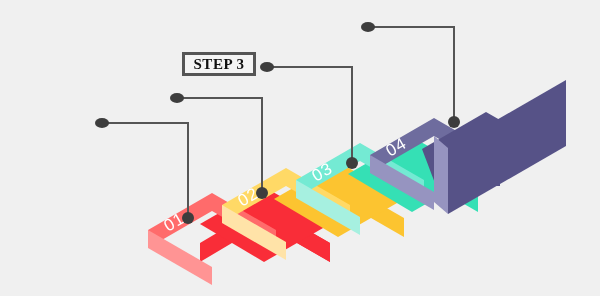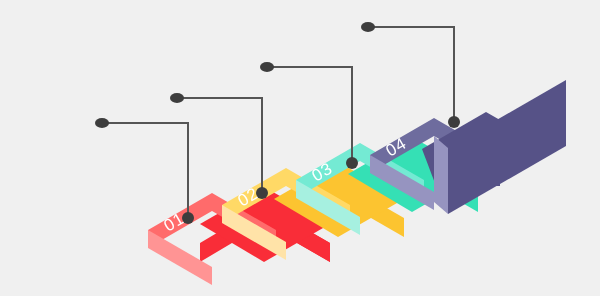--- a/index.html
+++ b/index.html
@@ -143,14 +143,17 @@
         <circle class="connector-dot-round" r="6" cx="352" cy="163" fill="#3d3d3d"></circle>
       </g>
       <g>
         <path class="connector-line" d="M 368 27 L 454 27 L 454 122" stroke="#555555"></path>
         <ellipse class="connector-dot-flat" rx="7" ry="5" cx="368" cy="27" fill="#3d3d3d"></ellipse>
         <circle class="connector-dot-round" r="6" cx="454" cy="122" fill="#3d3d3d"></circle>
       </g>
     </g>
   </svg>
 
+  <div id="step-label" style="border-color: rgb(85, 85, 85); background: rgb(244, 244, 244);">
+    <span class="label-text" style="color: rgb(17, 17, 17);">STEP 3</span>
+  </div>
 
 </div>
 
 </body></html>

